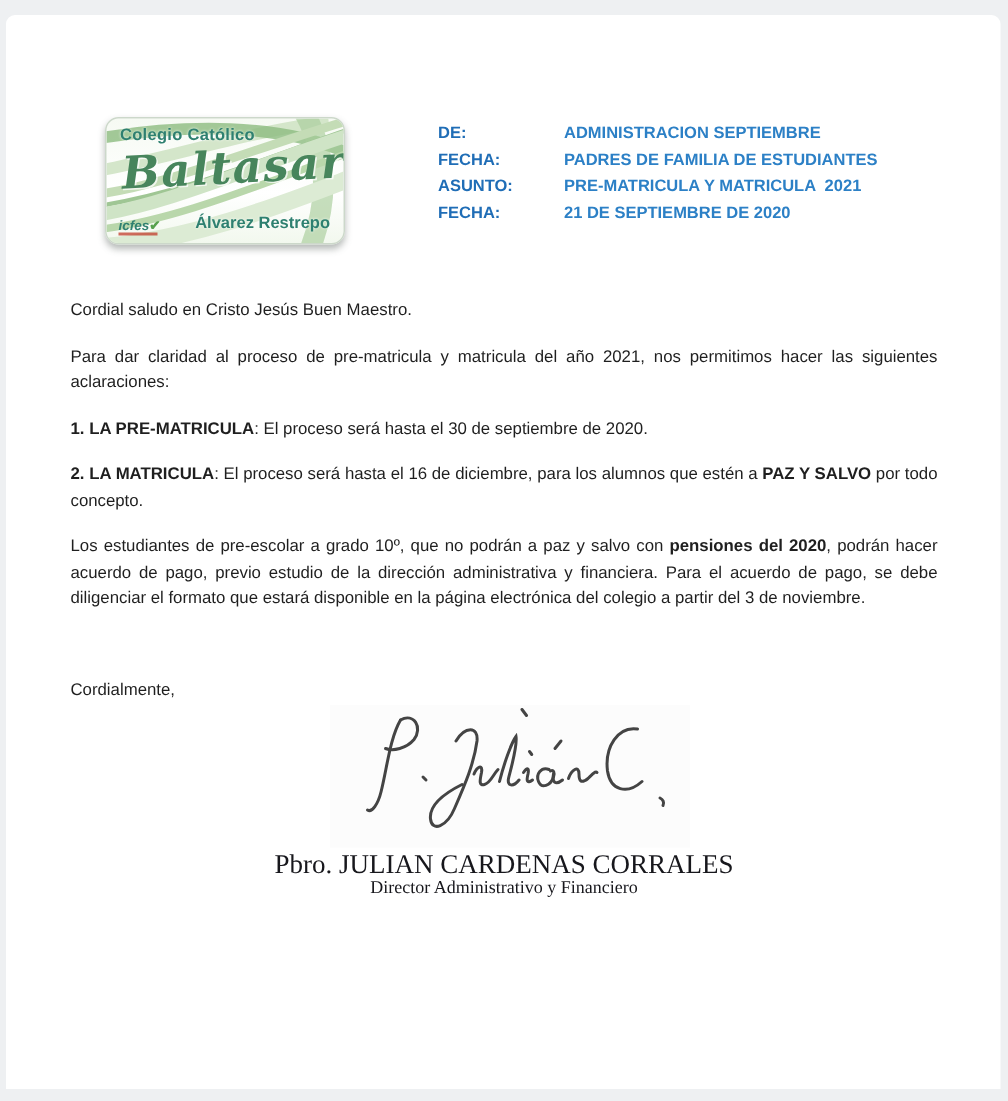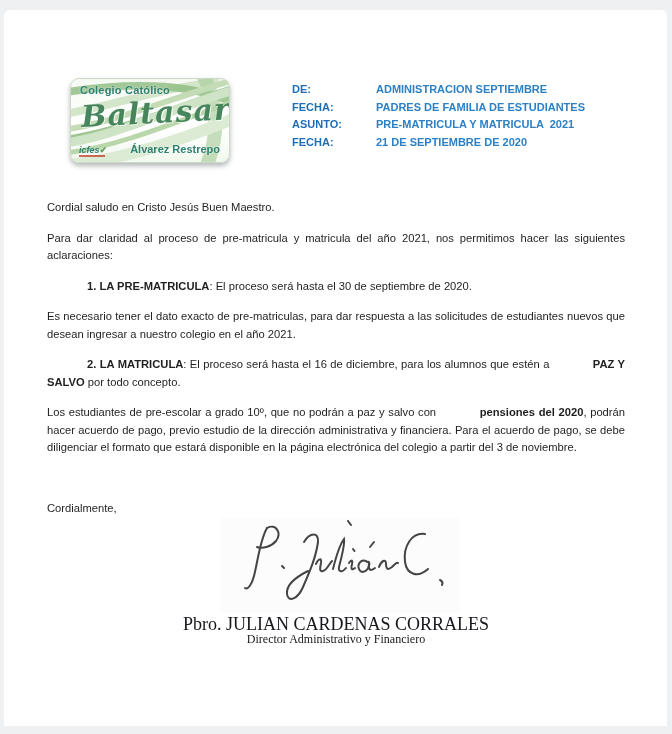--- a/index.html
+++ b/index.html
@@ -54,21 +54,21 @@
   .memo{position:absolute;left:288px;top:71px;}
   .memo .row{line-height:17.6px;font-size:11px;font-weight:bold;}
   .memo .lbl{display:inline-block;width:84px;color:var(--accent_label);}
   .memo .val{color:var(--accent_value);white-space:pre-wrap;}
   
   .content{
     position:absolute;left:43px;top:189px;width:578px;
     font-size:11.2px;line-height:17.5px;color:var(--text_color);
   }
   .content p{margin:0 0 13px 0;text-align:justify;}
-  .content p span.b{font-weight:bold;margin-left:40px;}
+  .content p span.b{font-weight:bold;}
   .closing{margin-top:43px;font-size:11.2px;color:var(--text_color);}
   .sig-box{
     width:240px;height:95px;margin:1px 0 0 173px;
     background:#fcfcfc;
   }
   .sig-box svg{width:100%;height:100%;}
   .signer{
     margin-top:3px;text-align:center;
     font-family:"Liberation Serif",serif;color:#17171c;
   }
@@ -113,21 +113,20 @@
     <div class="row">
       <span class="lbl">FECHA:</span><span class="val">21 DE SEPTIEMBRE DE 2020</span>
     </div>
   </div>
 
   <div class="content">
     <div>
         <p><span>Cordial saludo en Cristo Jesús Buen Maestro.</span></p>
         <p><span>Para dar claridad al proceso de pre-matricula y matricula del año 2021, nos permitimos hacer las siguientes aclaraciones:</span></p>
         <p><span class="b">1. LA PRE-MATRICULA</span><span>: El proceso será hasta el 30 de septiembre de 2020.</span></p>
-        <p><span>Es necesario tener el dato exacto de pre-matriculas, para dar respuesta a las solicitudes de estudiantes nuevos que desean ingresar a nuestro colegio en el año 2021.</span></p>
         <p><span class="b">2. LA MATRICULA</span><span>: El proceso será hasta el 16 de diciembre, para los alumnos que estén a </span><span class="b">PAZ Y SALVO</span><span> por todo concepto.</span></p>
         <p><span>Los estudiantes de pre-escolar a grado 10º, que no podrán a paz y salvo con </span><span class="b">pensiones del 2020</span><span>, podrán hacer acuerdo de pago, previo estudio de la dirección administrativa y financiera. Para el acuerdo de pago, se debe diligenciar el formato que estará disponible en la página electrónica del colegio a partir del 3 de noviembre.</span></p>
       </div>
 
     <div class="closing">Cordialmente,</div>
 
     <div class="sig-box">
       <svg viewBox="0 0 240 95">
         <g fill="none" stroke="#2b2b2b" stroke-width="2" stroke-linecap="round" opacity=".88">
           <path d="M 128 3 l 3 4"></path>

